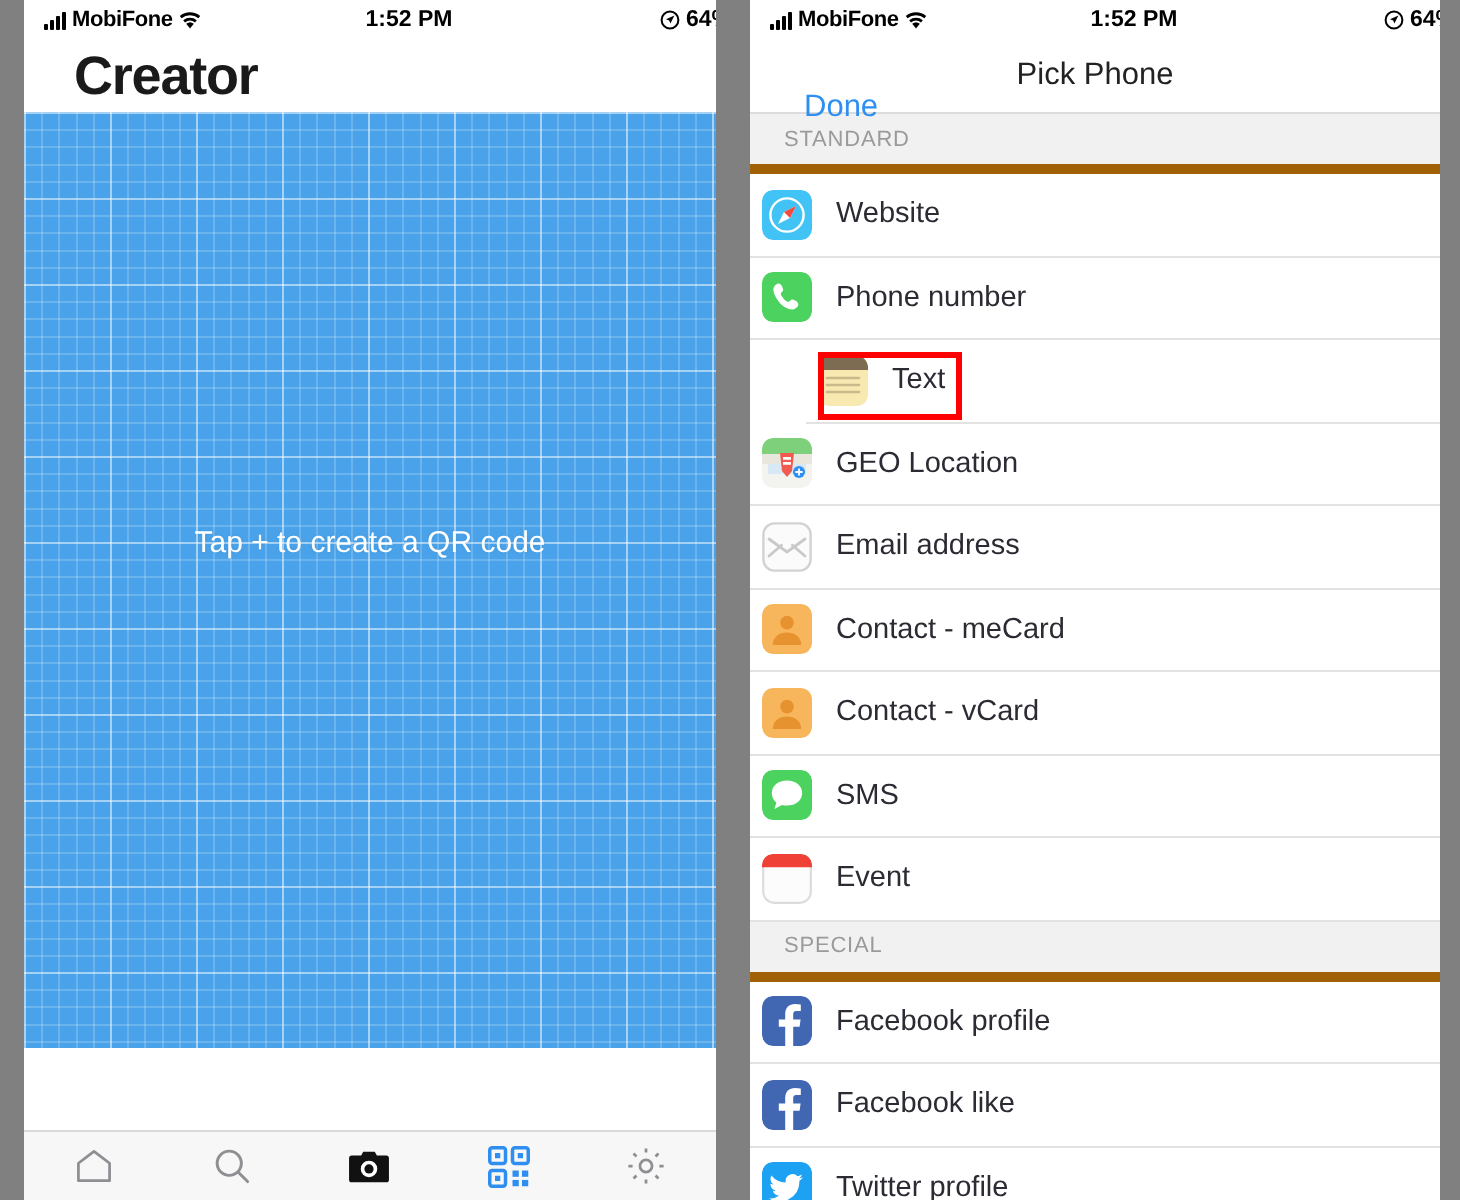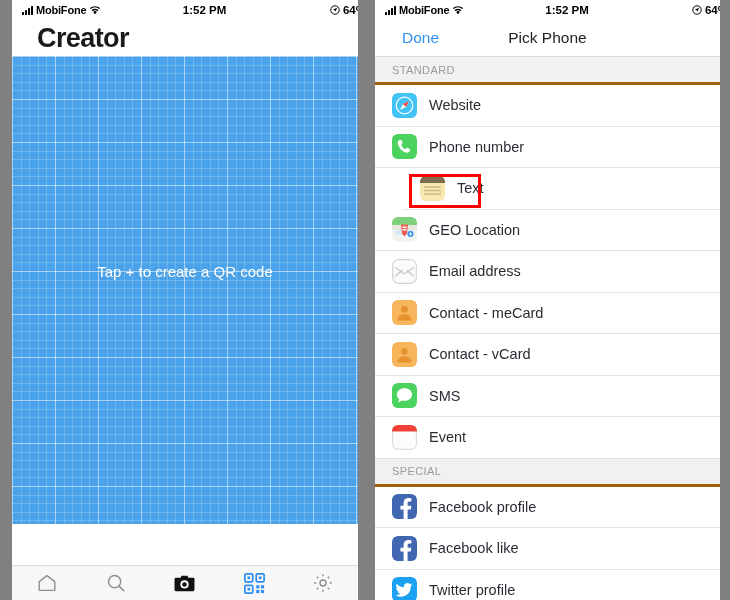--- a/index.html
+++ b/index.html
@@ -106,40 +106,40 @@
   }
   .tabitem{display:flex;align-items:center;justify-content:center;width:46px;height:30px;}
   .tabitem svg{display:block;}
 
   
   .nav-right{
     height:36px;background:#fff;position:relative;
     border-bottom:1px solid #dcdcdc;
   }
   .done-btn{
-    position:absolute;left:27px;top:9px;
+    position:absolute;left:27px;top:25px;
     color:#2f8ff0;font-size:15.5px;
   }
   .nav-title{
     position:absolute;left:0;right:0;top:9px;
     text-align:center;color:#222;font-size:15.5px;
   }
 
   .section-head{
     height:25px;background:#f1f1f1;
     display:flex;align-items:center;
     padding-left:17px;
     font-size:11px;color:#9a9a9a;letter-spacing:.4px;
-    border-bottom:3px solid #a16207;
+    border-bottom:5px solid #a16207;
   }
   .list{background:#fff;}
   .row{
     height:40.5px;
     display:flex;align-items:center;
-    padding-left:17px;
+    padding-left:6px;
     border-bottom:1px solid #e2e2e2;
     background:#fff;
     position:relative;
   }
   .row-icon{width:25px;height:25px;flex:0 0 25px;margin-right:12px;}
   .row-icon svg{display:block;border-radius:5.5px;}
   .row-label{font-size:14.5px;color:#2b2b33;}
   .redbox-text{left:6px;top:6px;width:72px;height:34px;}
 
   .rowwrap{position:relative;margin-left:28px;}

